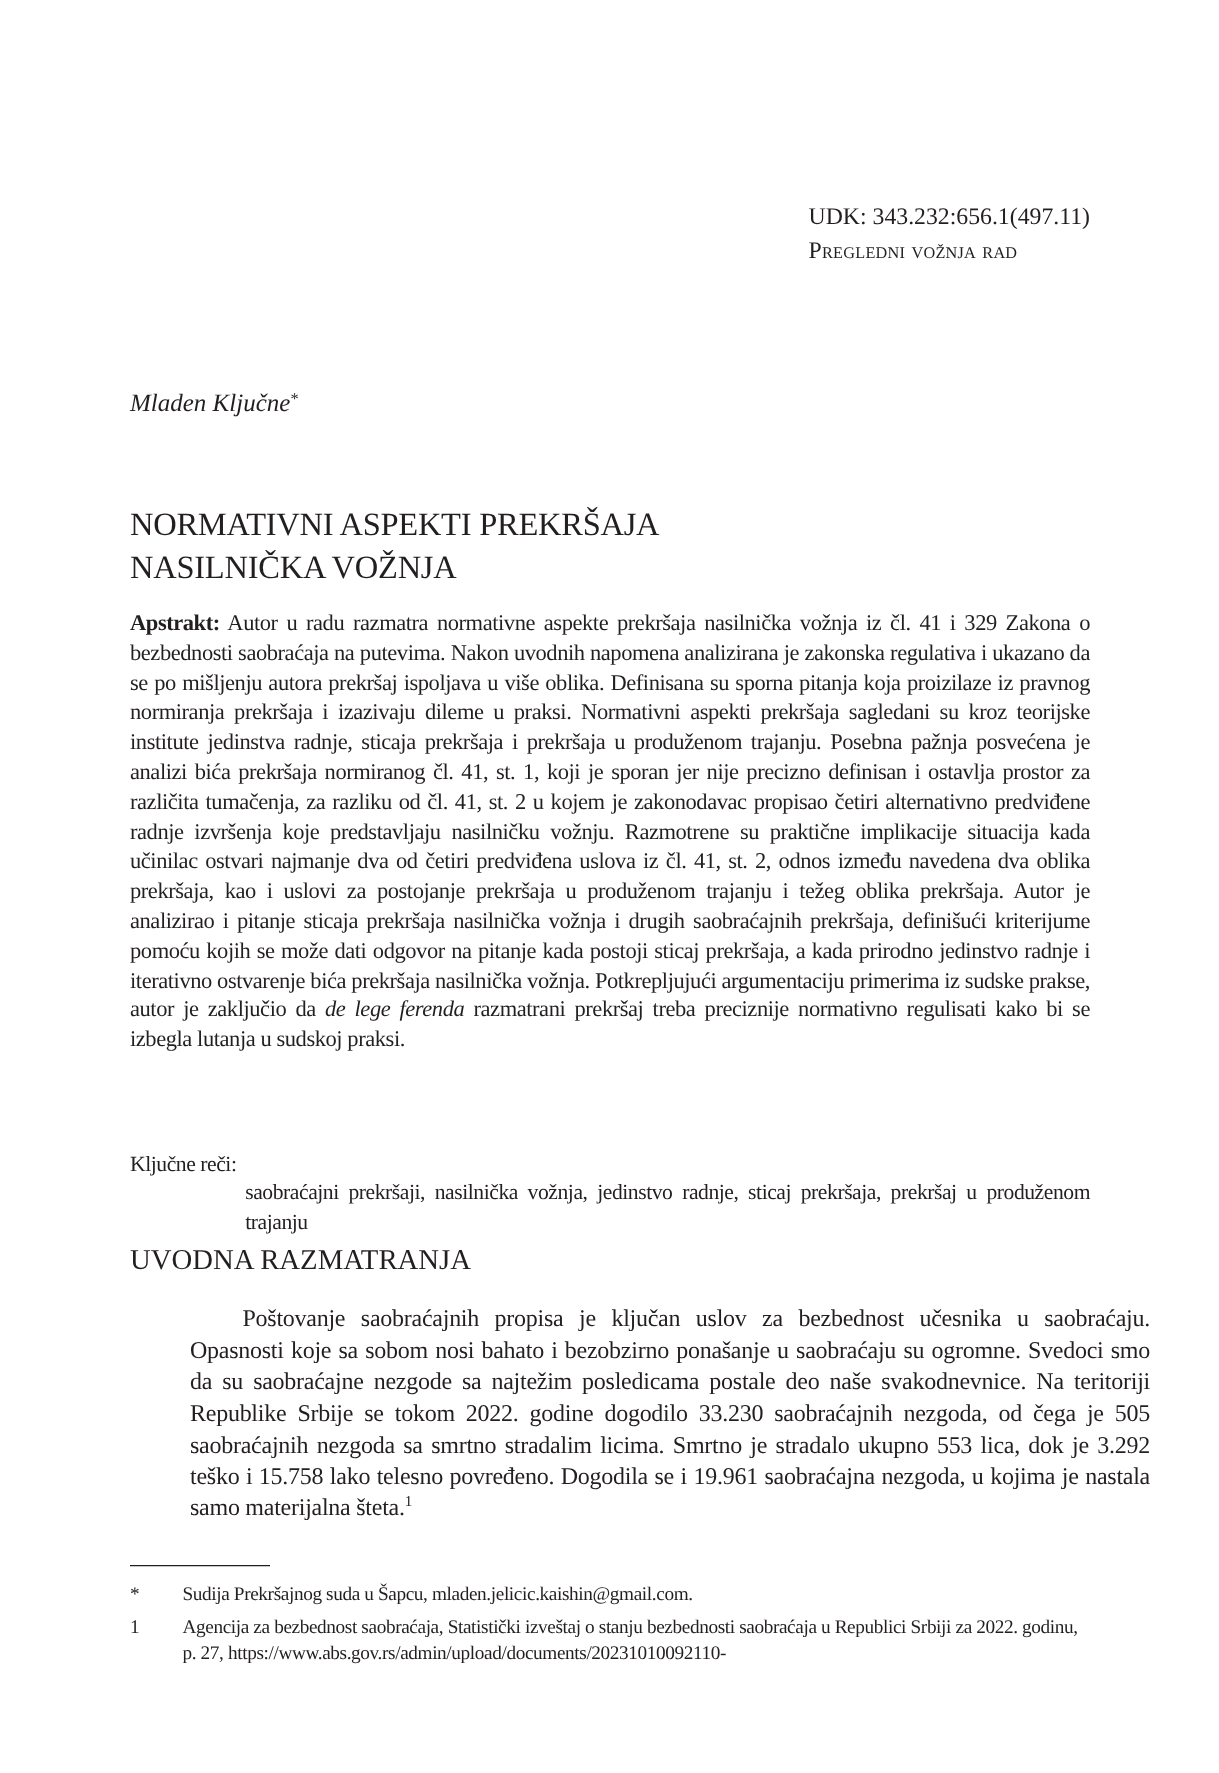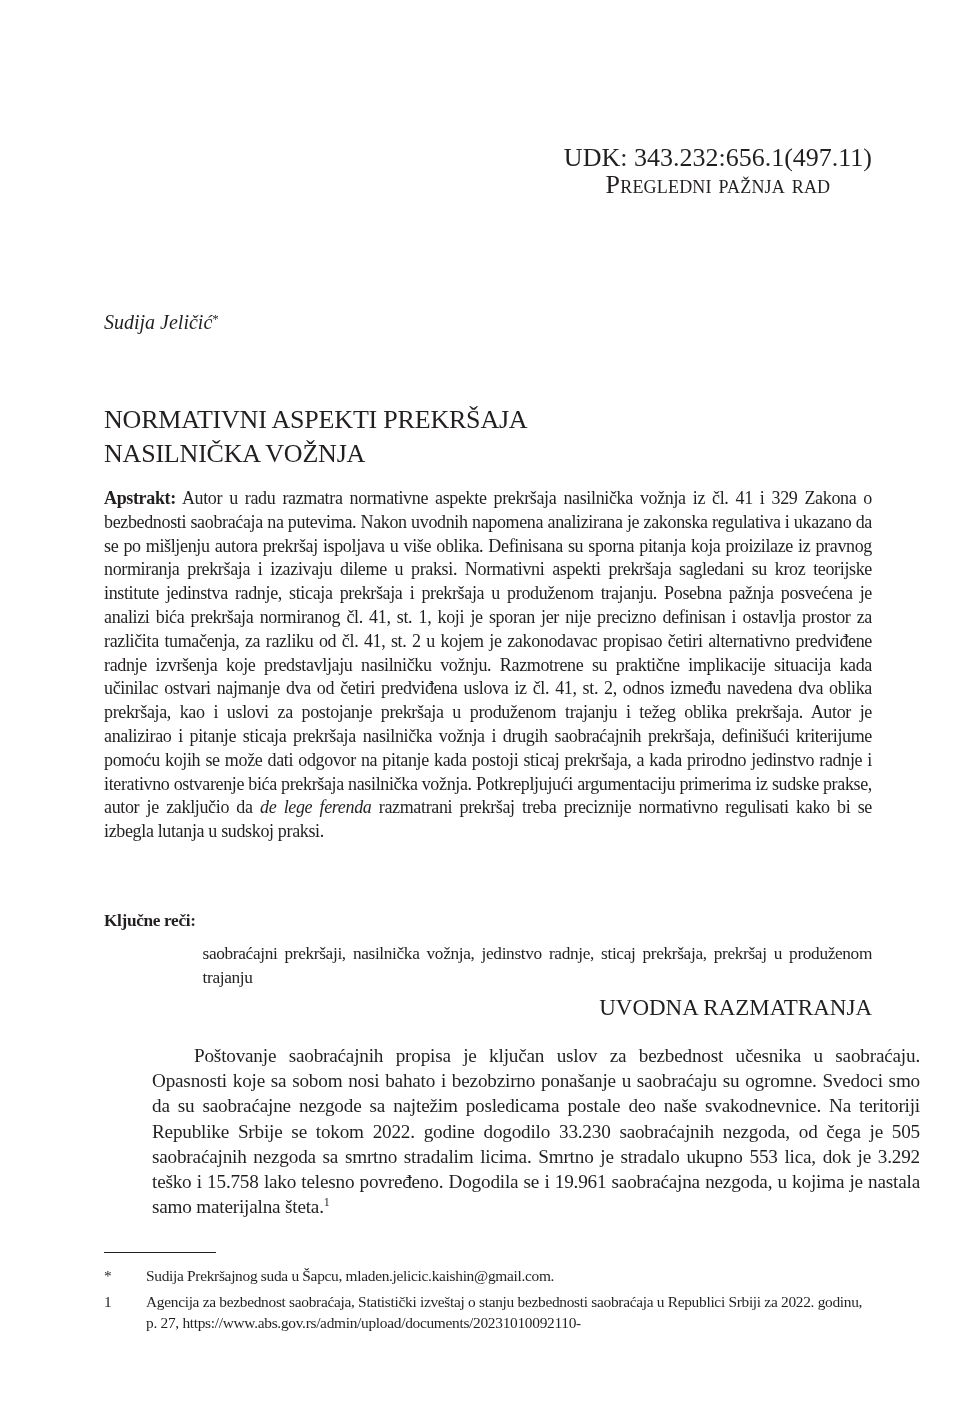--- a/index.html
+++ b/index.html
@@ -3,22 +3,22 @@
 <meta charset="utf-8">
 <style>
   html, body { margin: 0; padding: 0; background: #ffffff; }
   body {
     width: 975px; height: 1418px; position: relative; overflow: hidden;
     font-family: "Liberation Serif", "DejaVu Serif", serif;
     color: #231f20;
   }
   .page { position: absolute; left: 104px; top: 0; width: 768px; }
   .meta {
-    position: absolute; top: 144px; right: 0; text-align: center;
-    font-size: 26px; line-height: 27px;
+    position: absolute; top: 160px; right: 0; text-align: left;
+    font-size: 19px; line-height: 27px;
   }
   .meta .sc { font-variant: small-caps; letter-spacing: 0.2px; }
   .author {
     position: absolute; top: 311px; left: 0;
     font-style: italic; font-size: 20px;
   }
   .author sup { font-size: 13px; font-style: normal; vertical-align: 6px; }
   .title {
     position: absolute; top: 389px; left: 0; width: 768px; text-align: left;
     font-size: 26px; line-height: 34px; letter-spacing: -0.2px; margin-top: 14px;
@@ -26,24 +26,24 @@
   .abstract {
     position: absolute; top: 487px; left: 0; width: 768px;
     font-size: 18px; line-height: 23.8px; text-align: justify;
     letter-spacing: -0.35px;
   }
   .abstract b { font-weight: bold; }
   .keywords {
     position: absolute; top: 909px; left: 0; width: 768px;
     font-size: 17.3px; line-height: 23.8px; display: flex; letter-spacing: -0.35px;
   }
-  .keywords .kw-label { font-weight: bold; white-space: nowrap; padding-right: 7px; }
+  .keywords .kw-label { font-weight: normal; white-space: nowrap; padding-right: 7px; margin-top: 11px; }
   .keywords .kw-text { flex: 1; text-align: justify; margin-top: 33px; }
   .section {
-    position: absolute; top: 995px; left: 0; width: 768px; text-align: right;
+    position: absolute; top: 995px; left: 0; width: 768px; text-align: left;
     font-size: 23px; letter-spacing: 0px;
   }
   .body-text {
     position: absolute; top: 1043px; left: 0; width: 768px;
     font-size: 19.2px; line-height: 25.2px; text-align: justify;
     letter-spacing: -0.2px; text-indent: 42px; margin-left: 48px;
   }
   .body-text sup { font-size: 12px; vertical-align: 7px; line-height: 0; }
   .fn-rule {
     position: absolute; top: 1252px; left: 0; width: 112px; height: 0;
@@ -57,24 +57,24 @@
   .fn .mark { width: 42px; flex: none; }
   .fn .txt { flex: 1; }
 </style>
 </head>
 <body>
 
 <div class="page">
 
   <div class="meta">
     <div>UDK: 343.232:656.1(497.11)</div>
-    <div class="sc">Pregledni pažnja rad</div>
+    <div class="sc">Pregledni vožnja rad</div>
   </div>
 
-  <div class="author"><span>Sudija Jeličić</span><sup>*</sup></div>
+  <div class="author"><span>Mladen Ključne</span><sup>*</sup></div>
 
   <div class="title">
     <div>NORMATIVNI ASPEKTI PREKRŠAJA</div>
     <div>NASILNIČKA VOŽNJA</div>
   </div>
 
   <div class="abstract"><b>Apstrakt:</b><span> Autor u radu razmatra normativne aspekte prekršaja nasilnička vožnja iz čl. 41 i 329 Zakona o bezbednosti saobraćaja na putevima. Nakon uvodnih napomena analizirana je zakonska regulativa i ukazano da se po mišljenju autora prekršaj ispoljava u više oblika. Definisana su sporna pitanja koja proizilaze iz pravnog normiranja prekršaja i izazivaju dileme u praksi. Normativni aspekti prekršaja sagledani su kroz teorijske institute jedinstva radnje, sticaja prekršaja i prekršaja u produženom trajanju. Posebna pažnja posvećena je analizi bića prekršaja normiranog čl. 41, st. 1, koji je sporan jer nije precizno definisan i ostavlja prostor za različita tumačenja, za razliku od čl. 41, st. 2 u kojem je zakonodavac propisao četiri alternativno predviđene radnje izvršenja koje predstavljaju nasilničku vožnju. Razmotrene su praktične implikacije situacija kada učinilac ostvari najmanje dva od četiri predviđena uslova iz čl. 41, st. 2, odnos između navedena dva oblika prekršaja, kao i uslovi za postojanje prekršaja u produženom trajanju i težeg oblika prekršaja. Autor je analizirao i pitanje sticaja prekršaja nasilnička vožnja i drugih saobraćajnih prekršaja, definišući kriterijume pomoću kojih se može dati odgovor na pitanje kada postoji sticaj prekršaja, a kada prirodno jedinstvo radnje i iterativno ostvarenje bića prekršaja nasilnička vožnja. Potkrepljujući argumentaciju primerima iz sudske prakse, autor je zaključio da </span><i>de lege ferenda</i><span> razmatrani prekršaj treba preciznije normativno regulisati kako bi se izbegla lutanja u sudskoj praksi.</span></div>
 
   <div class="keywords">
     <span class="kw-label">Ključne reči:</span>

